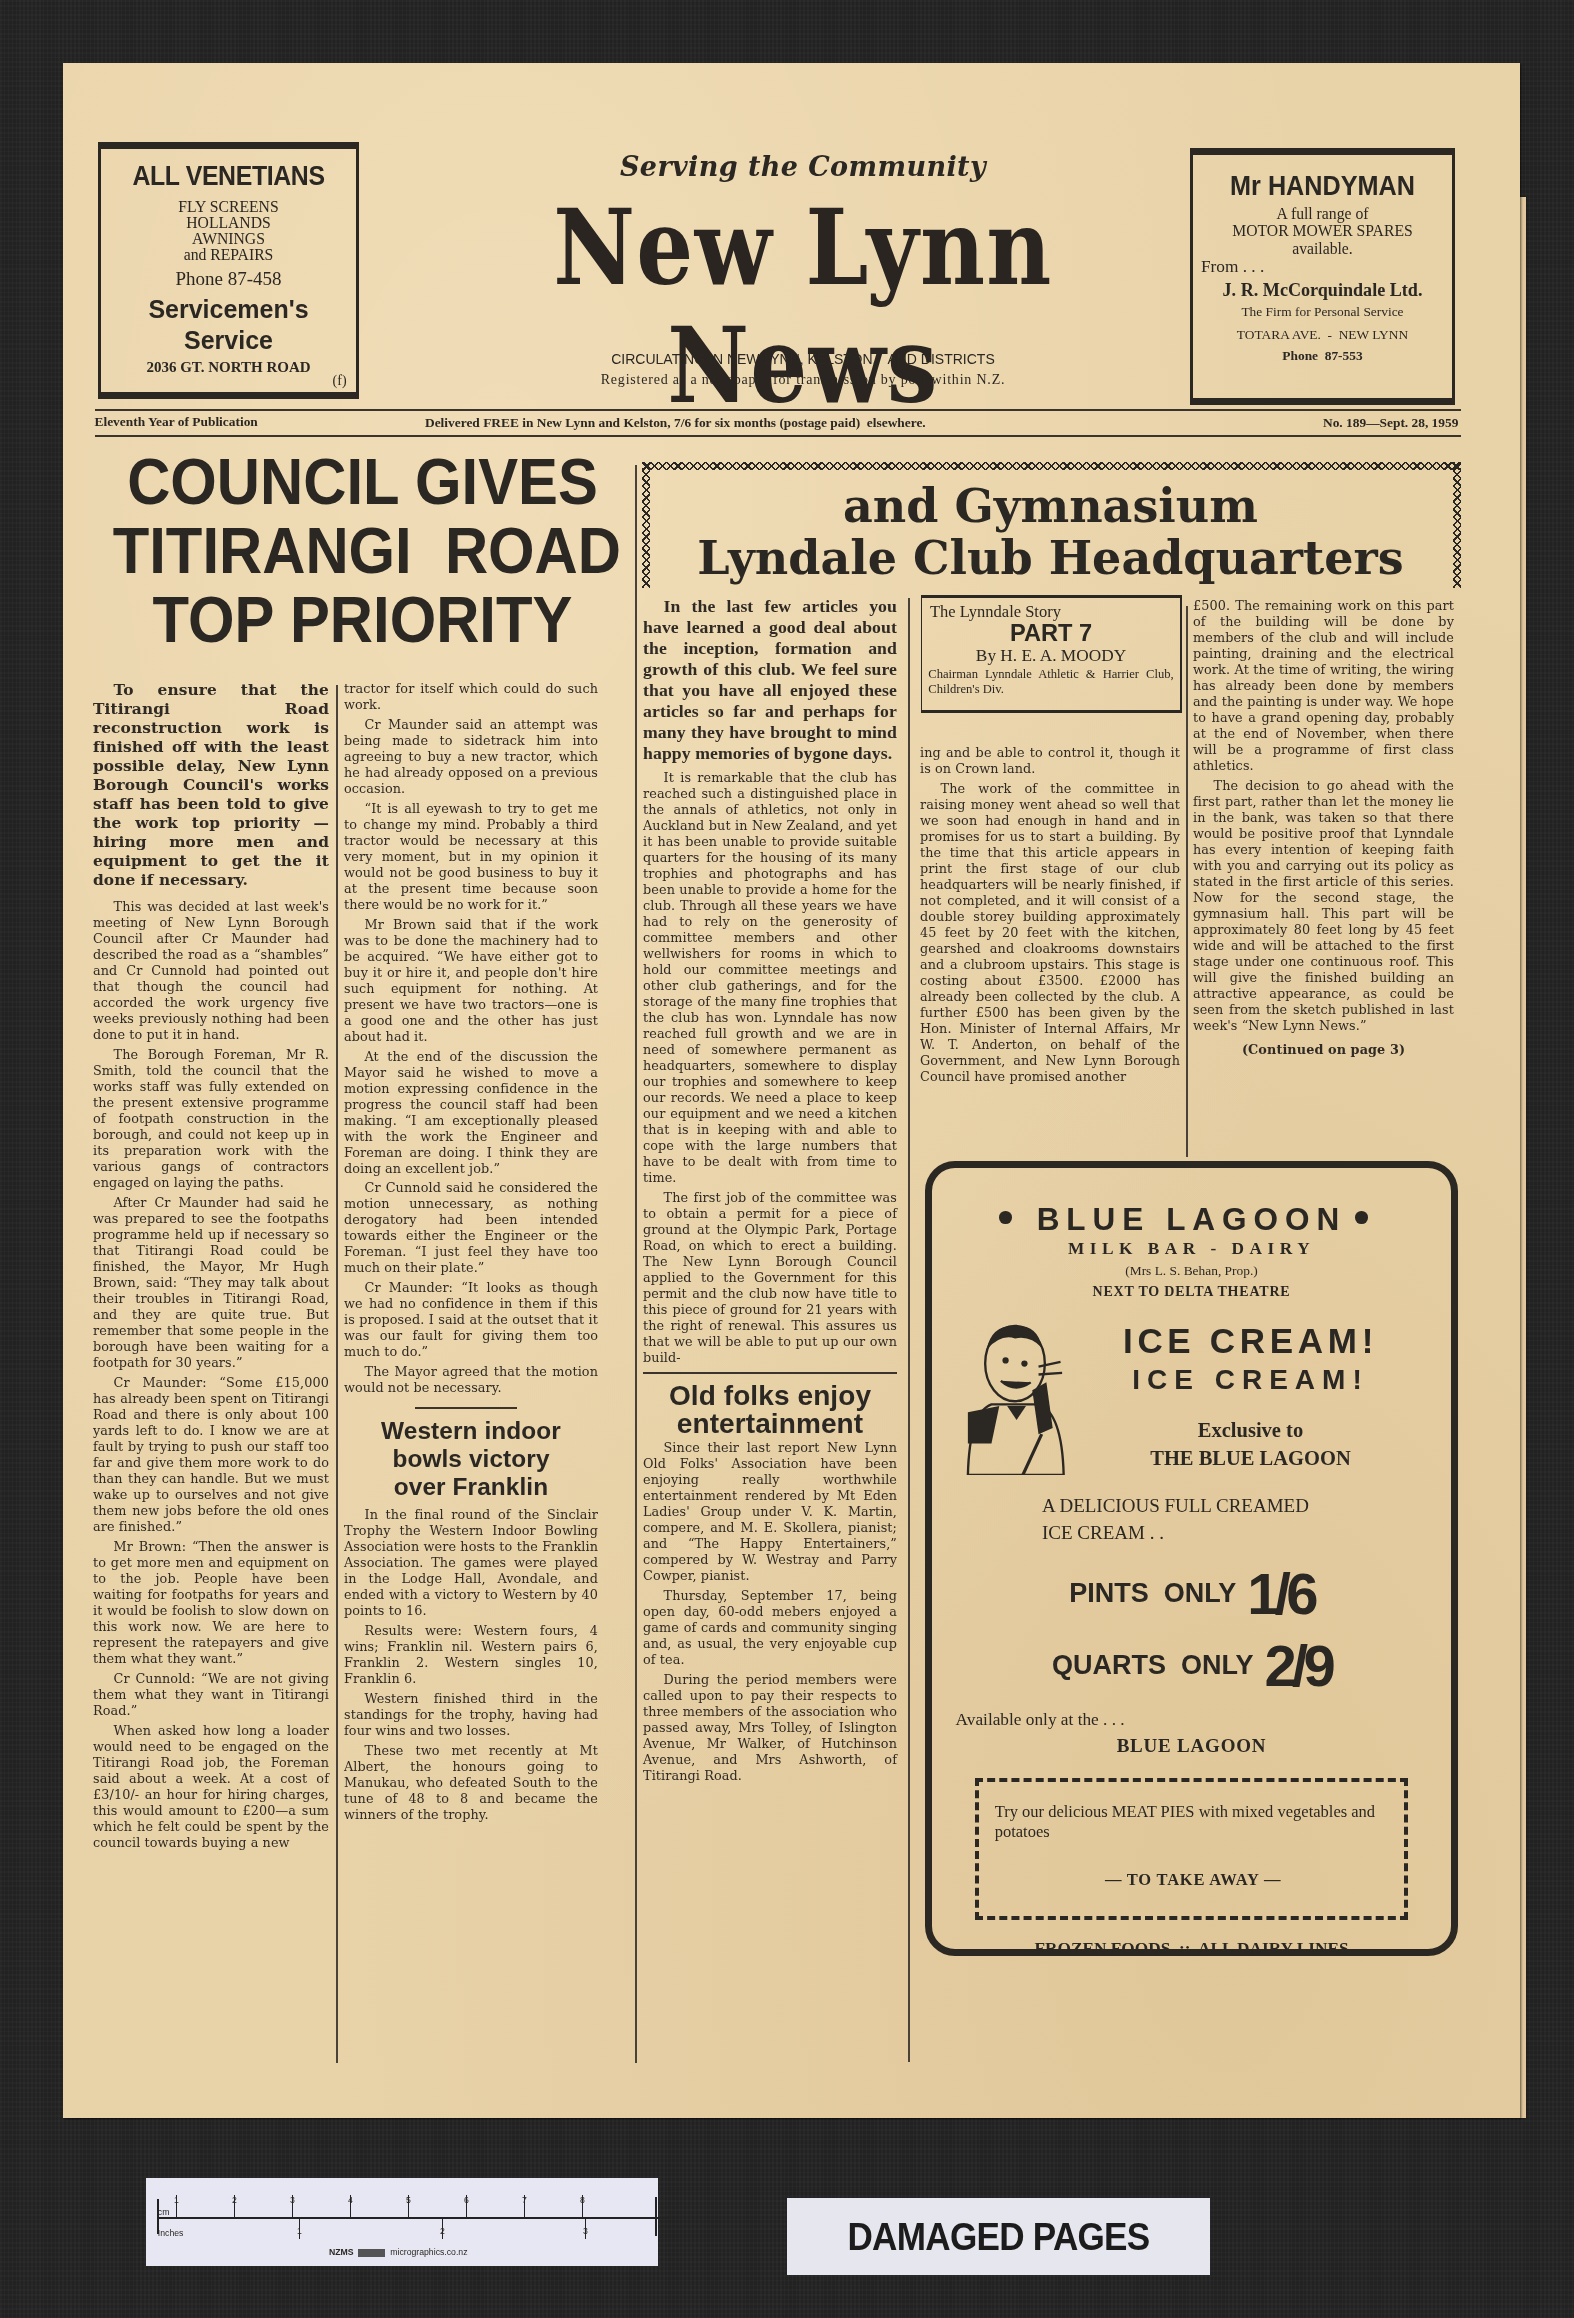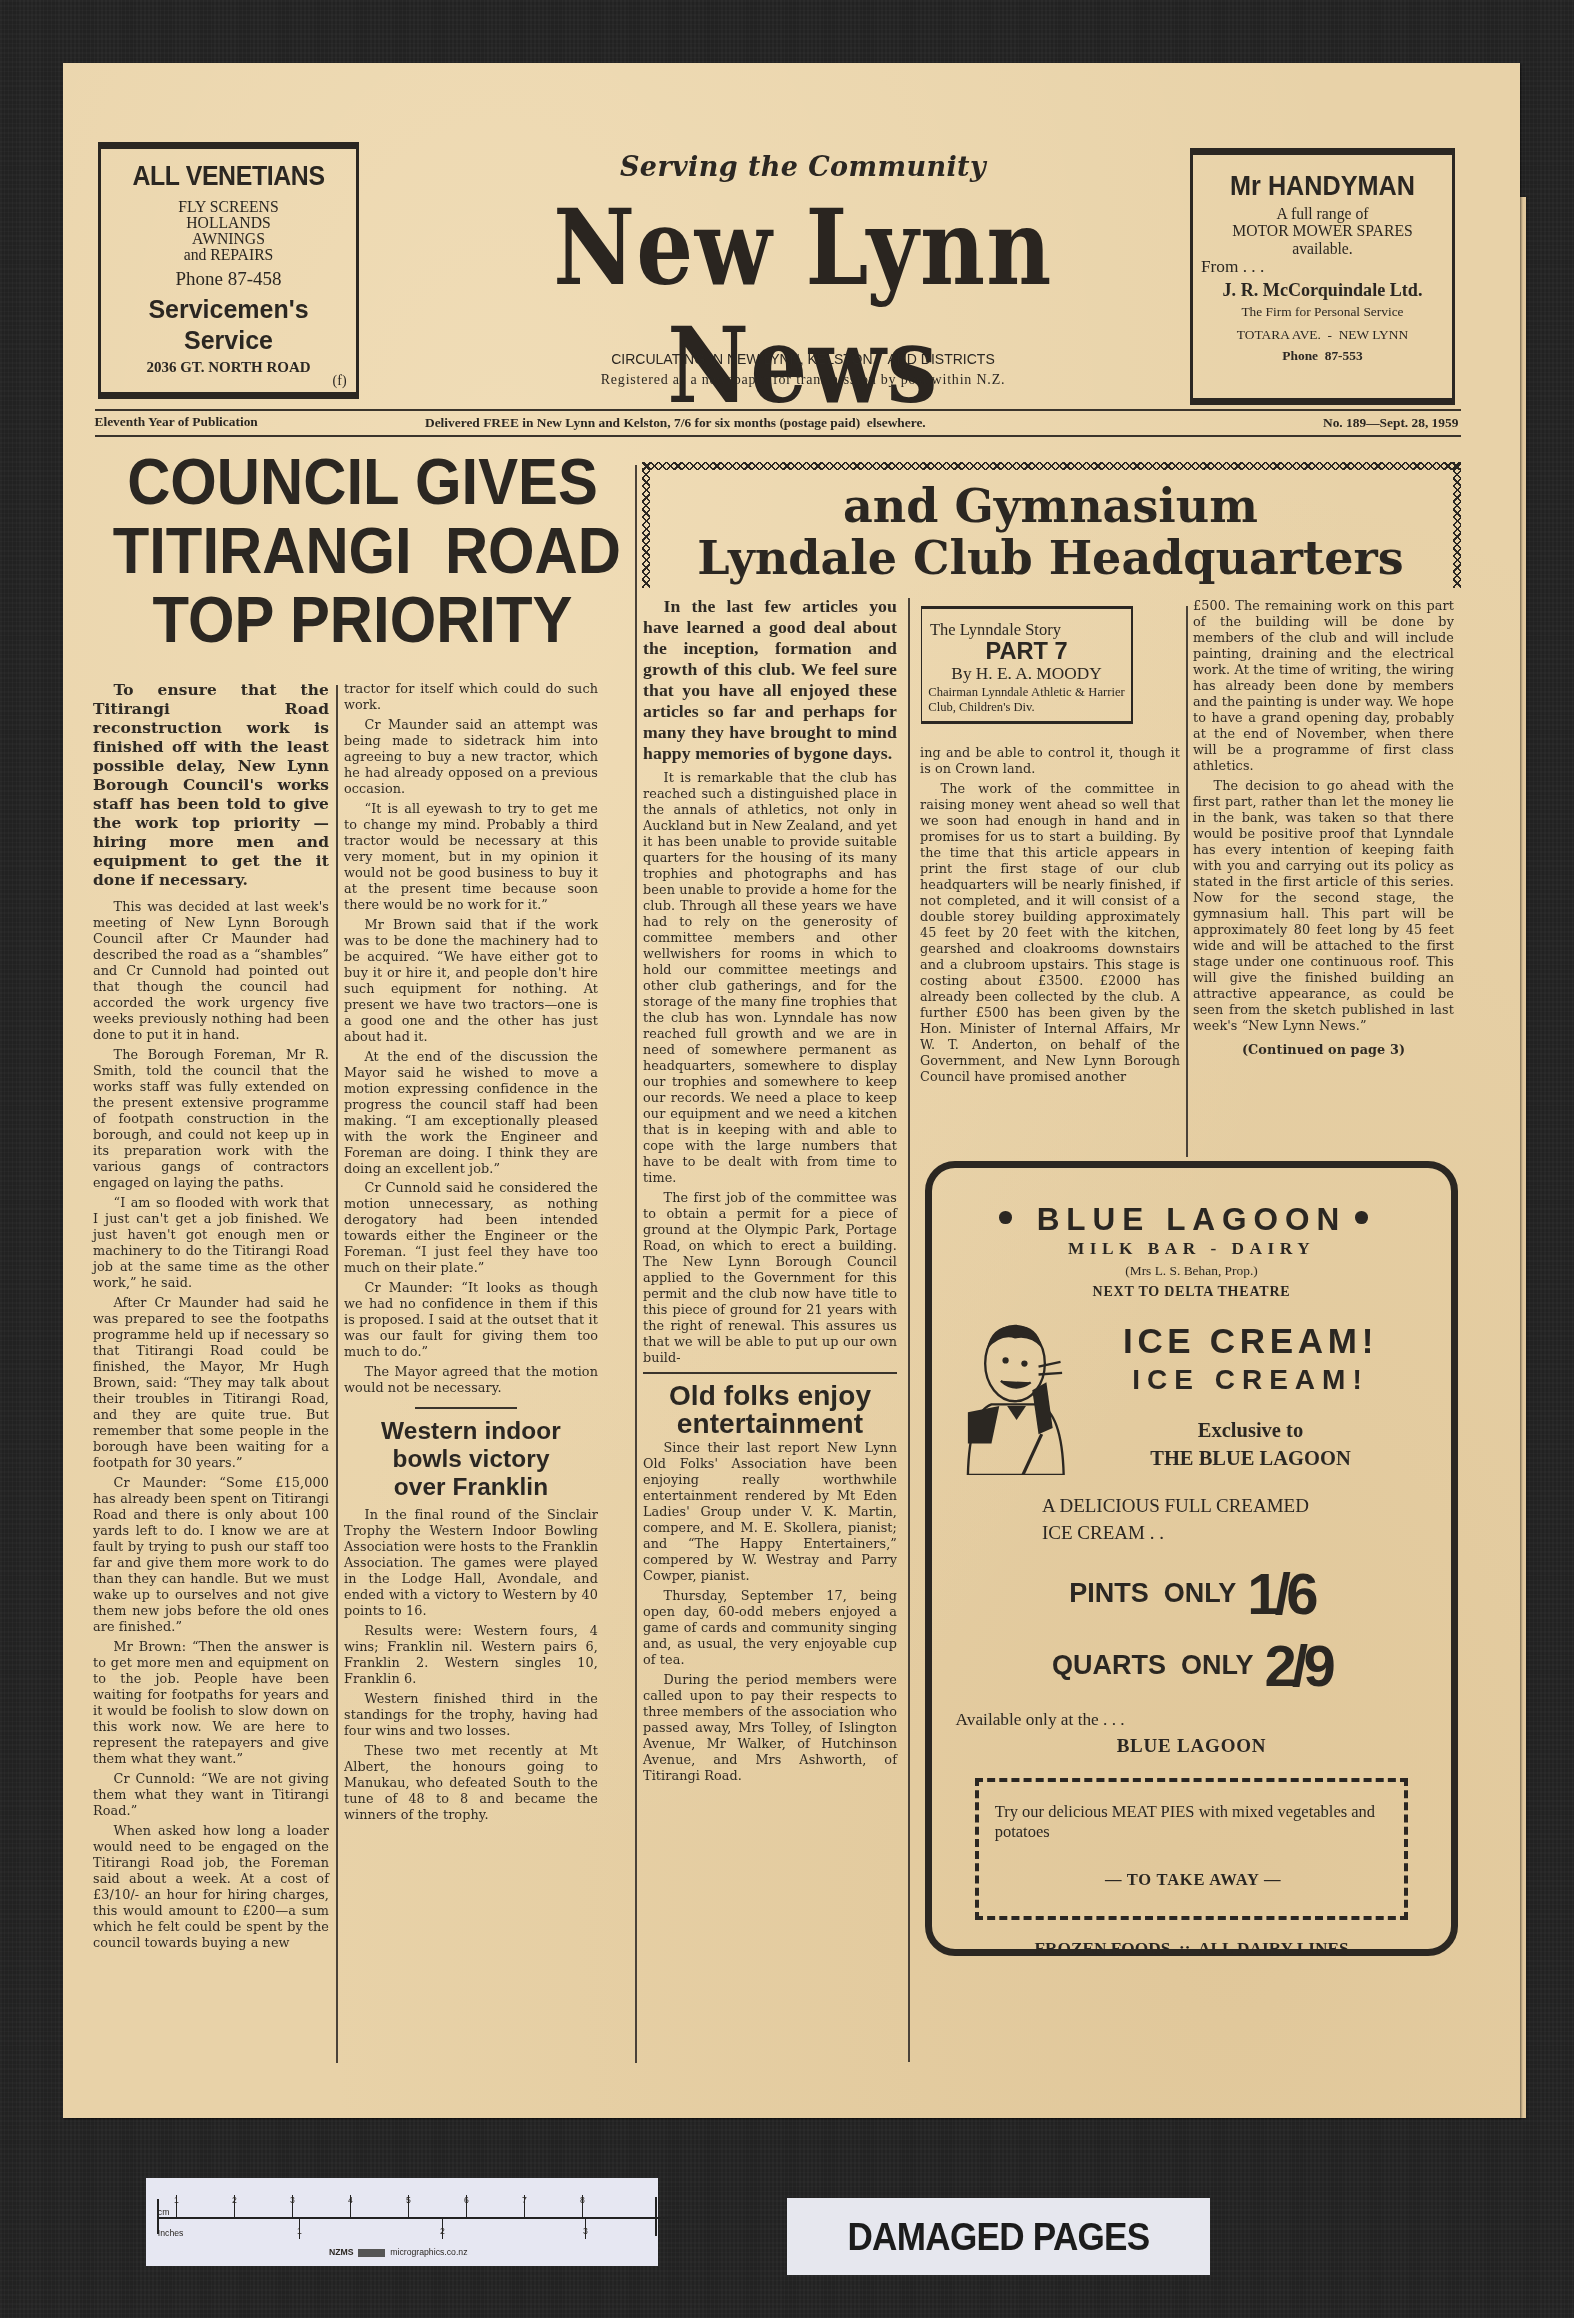--- a/index.html
+++ b/index.html
@@ -84,21 +84,20 @@
   <div class="abs" style="left:27.6px;top:384px;width:543px;text-align:center;">
     <div class="sans" style="font-weight:bold;font-size:65px;line-height:69px;transform:scaleX(.92);">COUNCIL GIVES</div>
     <div class="sans" style="font-weight:bold;font-size:65px;line-height:69px;white-space:pre;transform:scaleX(.92);">TITIRANGI  ROAD</div>
     <div class="sans" style="font-weight:bold;font-size:65px;line-height:69px;transform:scaleX(.92);">TOP PRIORITY</div>
   </div>
 
   <div class="col" style="left:30px;top:618px;width:236px;">
     <div class="lede" style="text-indent:20.5px;font-size:15.4px;line-height:19px;margin-bottom:9.4px;">To ensure that the Titirangi Road reconstruction work is finished off with the least possible delay, New Lynn Borough Council's works staff has been told to give the work top priority — hiring more men and equipment to get the it done if necessary.</div>
     <p>This was decided at last week's meeting of New Lynn Borough Council after Cr Maunder had described the road as a “shambles” and Cr Cunnold had pointed out that though the council had accorded the work urgency five weeks previously nothing had been done to put it in hand.</p>
     <p>The Borough Foreman, Mr R. Smith, told the council that the works staff was fully extended on the present extensive programme of footpath construction in the borough, and could not keep up in its preparation work with the various gangs of contractors engaged on laying the paths.</p>
-    <p>“I am so flooded with work that I just can't get a job finished. We just haven't got enough men or machinery to do the Titirangi Road job at the same time as the other work,” he said.</p>
     <p>After Cr Maunder had said he was prepared to see the footpaths programme held up if necessary so that Titirangi Road could be finished, the Mayor, Mr Hugh Brown, said: “They may talk about their troubles in Titirangi Road, and they are quite true. But remember that some people in the borough have been waiting for a footpath for 30 years.”</p>
     <p>Cr Maunder: “Some £15,000 has already been spent on Titirangi Road and there is only about 100 yards left to do. I know we are at fault by trying to push our staff too far and give them more work to do than they can handle. But we must wake up to ourselves and not give them new jobs before the old ones are finished.”</p>
     <p>Mr Brown: “Then the answer is to get more men and equipment on to the job. People have been waiting for footpaths for years and it would be foolish to slow down on this work now. We are here to represent the ratepayers and give them what they want.”</p>
     <p>Cr Cunnold: “We are not giving them what they want in Titirangi Road.”</p>
     <p>When asked how long a loader would need to be engaged on the Titirangi Road job, the Foreman said about a week. At a cost of £3/10/- an hour for hiring charges, this would amount to £200—a sum which he felt could be spent by the council towards buying a new</p>
   </div>
   <div class="vrule" style="left:273px;top:622px;height:1378px;"></div>
 
   <div class="col" style="left:281px;top:618px;width:254px;">
     <p class="noind">tractor for itself which could do such work.</p>
@@ -131,21 +130,21 @@
     <p>It is remarkable that the club has reached such a distinguished place in the annals of athletics, not only in Auckland but in New Zealand, and yet it has been unable to provide suitable quarters for the housing of its many trophies and photographs and has been unable to provide a home for the club. Through all these years we have had to rely on the generosity of committee members and other wellwishers for rooms in which to hold our committee meetings and other club gatherings, and for the storage of the many fine trophies that the club has won. Lynndale has now reached full growth and we are in need of somewhere permanent as headquarters, somewhere to display our trophies and somewhere to keep our records. We need a place to keep our equipment and we need a kitchen that is in keeping with and able to cope with the large numbers that have to be dealt with from time to time.</p>
     <p>The first job of the committee was to obtain a permit for a piece of ground at the Olympic Park, Portage Road, on which to erect a building. The New Lynn Borough Council applied to the Government for this permit and the club now have title to this piece of ground for 21 years with the right of renewal. This assures us that we will be able to put up our own build-</p>
     <div class="hrule" style="position:relative;width:254px;margin:6.3px 0 7.9px;"></div>
     <div class="subhead" style="font-size:28px;line-height:28px;padding:0 23.6px;margin-bottom:2px;">Old folks enjoy entertainment</div>
     <p>Since their last report New Lynn Old Folks' Association have been enjoying really worthwhile entertainment rendered by Mt Eden Ladies' Group under V. K. Martin, compere, and M. E. Skollera, pianist; and “The Happy Entertainers,” compered by W. Westray and Parry Cowper, pianist.</p>
     <p>Thursday, September 17, being open day, 60-odd mebers enjoyed a game of cards and community singing and, as usual, the very enjoyable cup of tea.</p>
     <p>During the period members were called upon to pay their respects to three members of the association who passed away, Mrs Tolley, of Islington Avenue, Mr Walker, of Hutchinson Avenue, and Mrs Ashworth, of Titirangi Road.</p>
   </div>
   <div class="vrule" style="left:845px;top:535px;height:1464px;"></div>
 
-  <div class="abs" style="left:858px;top:543px;width:212px;height:118px;border-top:3.9px solid #2b2722;border-bottom:3.9px solid #2b2722;border-left:1.6px solid #2b2722;border-right:2.4px solid #2b2722;box-sizing:border-box;text-align:center;padding-top:11px;">
+  <div class="abs" style="left:858px;top:532px;width:261px;height:118px;border-top:3.9px solid #2b2722;border-bottom:3.9px solid #2b2722;border-left:1.6px solid #2b2722;border-right:2.4px solid #2b2722;box-sizing:border-box;text-align:center;padding-top:4px;">
     <div style="text-align:left;padding-left:7.9px;font-size:16.5px;line-height:19px;font-family:'Liberation Serif',serif;">The Lynndale Story</div>
     <div class="sans" style="font-weight:bold;font-size:23.6px;line-height:25px;">PART 7</div>
     <div style="font-size:17.3px;line-height:20.5px;font-family:'Liberation Serif',serif;">By H. E. A. MOODY</div>
     <div style="font-size:12.6px;line-height:15.7px;padding:0 6.3px;text-align:justify;font-family:'Liberation Serif',serif;">Chairman Lynndale Athletic &amp; Harrier Club, Children's Div.</div>
   </div>
 
   <div class="col" style="left:857px;top:682px;width:260px;">
     <p class="noind">ing and be able to control it, though it is on Crown land.</p>
     <p>The work of the committee in raising money went ahead so well that we soon had enough in hand and in promises for us to start a building. By the time that this article appears in print the first stage of our club headquarters will be nearly finished, if not completed, and it will consist of a double storey building approximately 45 feet by 20 feet with the kitchen, gearshed and cloakrooms downstairs and a clubroom upstairs. This stage is costing about £3500. £2000 has already been collected by the club. A further £500 has been given by the Hon. Minister of Internal Affairs, Mr W. T. Anderton, on behalf of the Government, and New Lynn Borough Council have promised another</p>
   </div>

